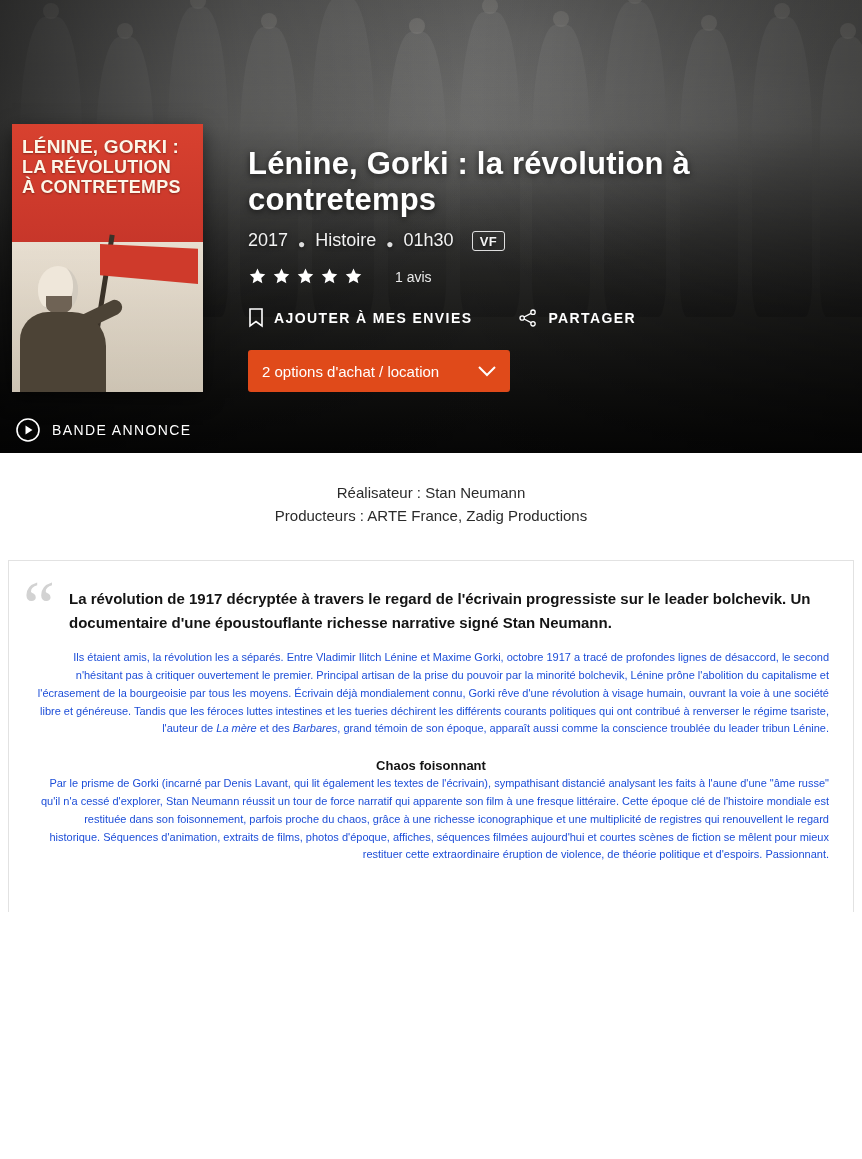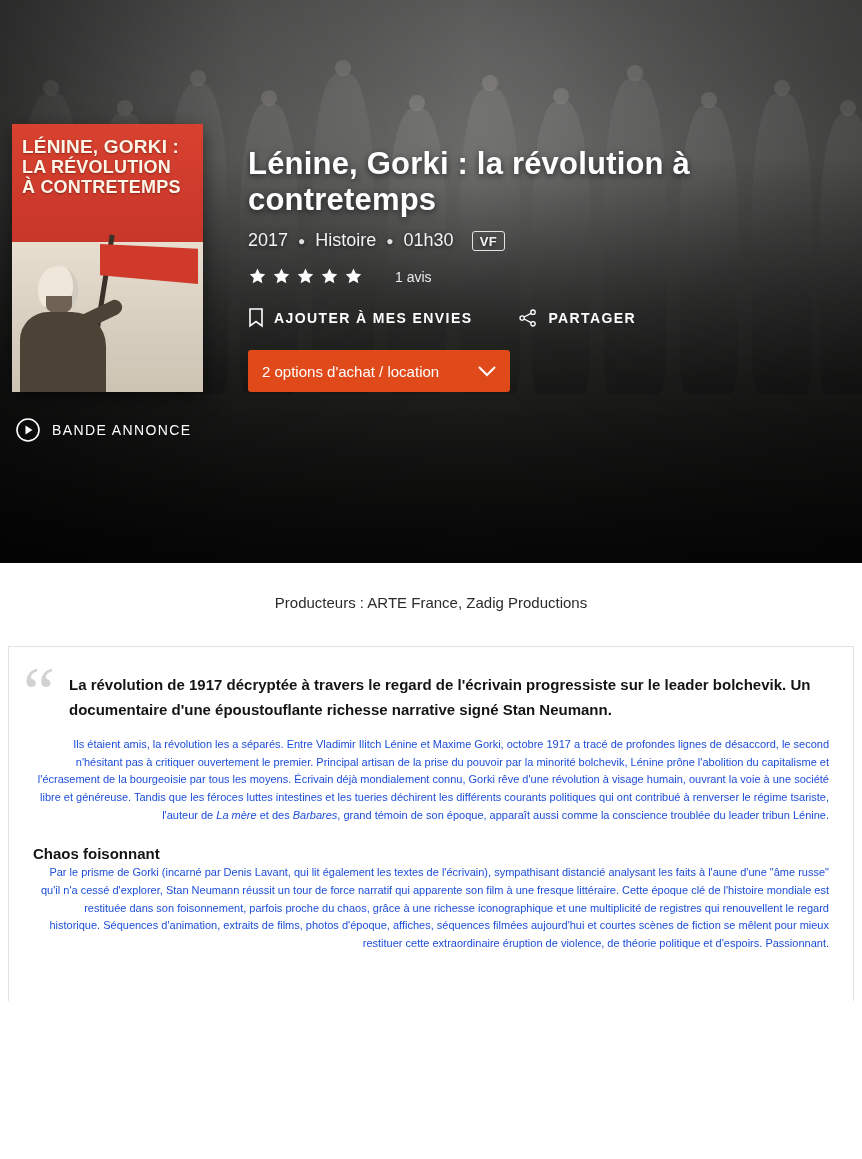--- a/index.html
+++ b/index.html
@@ -8,21 +8,21 @@
     background: #ffffff;
     font-family: "Liberation Sans", sans-serif;
     color: #1a1a1a;
   }
   body { width: 862px; min-height: 1159px; overflow-x: hidden; }
 
   
   .hero {
     position: relative;
     width: 862px;
-    height: 563px;
+    height: 453px;
     overflow: hidden;
     background: #2c2c2c;
   }
   .hero-photo {
     position: absolute;
     inset: 0;
     background:
       radial-gradient(ellipse at 20% 12%, rgba(140,140,140,0.55) 0%, rgba(0,0,0,0) 45%),
       radial-gradient(ellipse at 62% 8%, rgba(160,160,160,0.45) 0%, rgba(0,0,0,0) 40%),
       radial-gradient(ellipse at 88% 20%, rgba(130,130,130,0.45) 0%, rgba(0,0,0,0) 42%),
@@ -124,21 +124,21 @@
   .title-block { margin-left: 236px; padding-top: 22px; color: #fff; }
   .film-title {
     font-size: 31px;
     font-weight: bold;
     letter-spacing: .2px;
     text-shadow: 0 2px 6px rgba(0,0,0,.6);
     margin-bottom: 12px;
   }
   .meta-row {
     display: flex;
-    align-items: center;
+    align-items: flex-end;
     gap: 0;
     font-size: 18px;
     color: #f2f2f2;
     margin-bottom: 16px;
     text-shadow: 0 1px 4px rgba(0,0,0,.6);
   }
   .meta-row .dot { margin: 0 10px; font-size: 12px; opacity: .9; }
   .vf-badge {
     margin-left: 18px;
     border: 1px solid rgba(255,255,255,.85);
@@ -234,21 +234,21 @@
     margin-bottom: 14px;
   }
   .para {
     font-size: 11px;
     line-height: 1.62;
     color: #1d4ed8;
     margin-bottom: 20px;
     text-align: right;
   }
   .para em { font-style: italic; }
-  .sub-head { font-weight: bold; font-size: 15px; color: #141414; margin-bottom: 2px; }
+  .sub-head { font-weight: bold; font-size: 13px; color: #141414; margin-bottom: 2px; text-align: center; }
 </style>
 </head>
 <body>
 
 <section class="hero">
   <div class="hero-photo"></div>
   <div class="crowd">
     <div class="fig" style="left:20px;  width:62px; height:300px;"></div>
     <div class="fig" style="left:96px;  width:58px; height:280px;"></div>
     <div class="fig" style="left:168px; width:60px; height:310px;"></div>
@@ -346,20 +346,21 @@
         <circle cx="12" cy="12" r="11" fill="none" stroke="#ffffff" stroke-width="1.6"></circle>
         <path d="M9.5 7.5l7 4.5-7 4.5z" fill="#ffffff"></path>
       </svg>
       <span>BANDE ANNONCE</span>
     </button>
 
   </div>
 </section>
 
 <section class="credits">
+  <div>Réalisateur : Stan Neumann</div>
   <div>Producteurs : ARTE France, Zadig Productions</div>
 </section>
 
 <section class="card">
   <div class="quote-mark">“</div>
 
   <p class="lede">La révolution de 1917 décryptée à travers le regard de l'écrivain progressiste sur le leader bolchevik. Un documentaire d'une époustouflante richesse narrative signé Stan Neumann.</p>
 
   <p class="para"><span>Ils étaient amis, la révolution les a séparés. Entre Vladimir Ilitch Lénine et Maxime Gorki, octobre 1917 a tracé de profondes lignes de désaccord, le second n'hésitant pas à critiquer ouvertement le premier. Principal artisan de la prise du pouvoir par la minorité bolchevik, Lénine prône l'abolition du capitalisme et l'écrasement de la bourgeoisie par tous les moyens. Écrivain déjà mondialement connu, Gorki rêve d'une révolution à visage humain, ouvrant la voie à une société libre et généreuse. Tandis que les féroces luttes intestines et les tueries déchirent les différents courants politiques qui ont contribué à renverser le régime tsariste, l'auteur de </span><em>La mère</em><span> et des </span><em>Barbares</em><span>, grand témoin de son époque, apparaît aussi comme la conscience troublée du leader tribun Lénine.</span></p>
 

